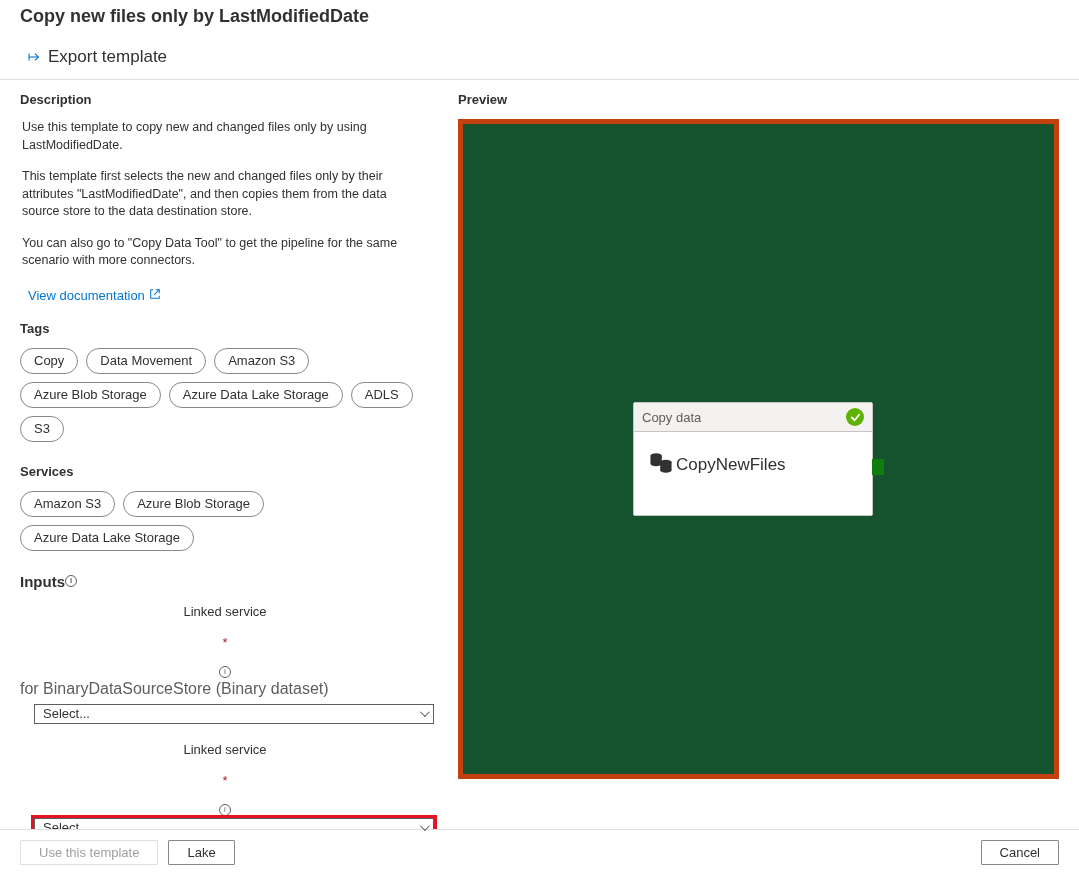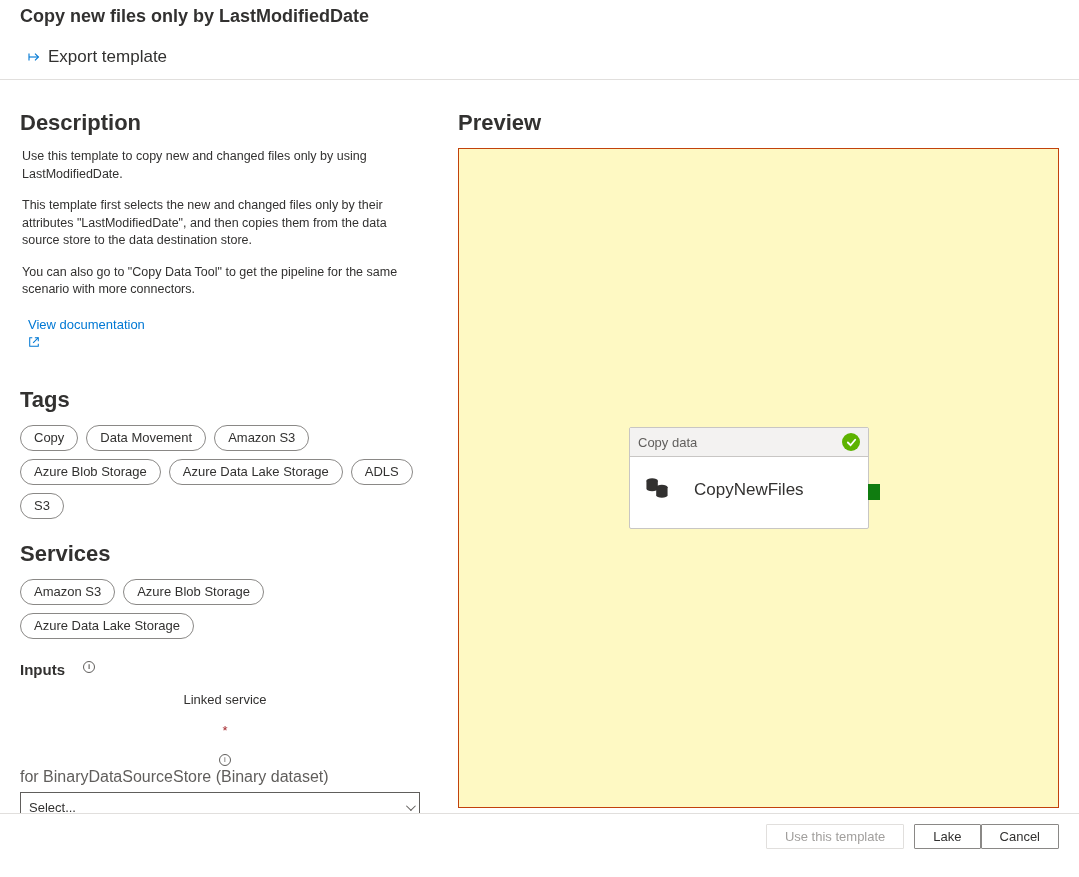--- a/index.html
+++ b/index.html
@@ -50,42 +50,40 @@
     gap: 28px;
   }
   .left-col {
     flex: 0 0 410px;
     max-width: 410px;
   }
   .right-col {
     flex: 1;
   }
   .section-heading {
-    font-size: 22px;
+    font-size: 13px;
     font-weight: 600;
     color: #323130;
     margin-bottom: 12px;
-    margin-top: 18px;
   }
   .desc-block p {
     font-size: 12.5px;
     line-height: 1.4;
     color: #323130;
     max-width: 390px;
     margin-bottom: 14px;
   }
   .doc-link {
     color: #0078d4;
     font-size: 13px;
     display: inline-flex;
-    align-items: flex-start;
+    align-items: flex-end;
     gap: 4px;
     cursor: pointer;
     margin: 4px 0 18px 8px;
-    flex-direction: column;
   }
   .pill-row {
     display: flex;
     flex-wrap: wrap;
     gap: 8px;
     margin-bottom: 22px;
     text-align: center;
   }
   .pill {
     border: 1px solid #8a8886;
@@ -93,22 +91,22 @@
     padding: 3px 13px;
     font-size: 13px;
     color: #323130;
     line-height: 18px;
     white-space: nowrap;
   }
   .inputs-heading {
     font-size: 15px;
     font-weight: 600;
     display: inline-flex;
-    align-items: flex-start;
-    gap: 18px;
+    align-items: center;
+    gap: 0;
     margin-bottom: 14px;
   }
   .label-row {
     font-size: 13px;
     display: flex;
     align-items: center;
     gap: 16px;
     margin-bottom: 2px;
     flex-direction: column;
   }
@@ -127,52 +125,53 @@
     line-height: 1;
     color: #605e5c;
   }
   .sublabel {
     font-size: 16px;
     color: #605e5c;
     margin-bottom: 6px;
   }
   .select-box {
     width: 400px;
-    height: 32px;
+    height: 20px;
     border: 1px solid #605e5c;
     display: flex;
     align-items: center;
     justify-content: space-between;
     padding: 0 6px 0 8px;
     font-size: 13px;
     color: #323130;
     cursor: pointer;
     background: #fff;
+    margin-left: 14px;
   }
   .select-box.highlight {
     outline: 3px solid #e81123;
     outline-offset: 0;
     border-color: #605e5c;
   }
   .chev {
     border: solid #605e5c;
     border-width: 0 1px 1px 0;
     display: inline-block;
     padding: 3px;
     transform: rotate(45deg) translateY(-2px);
   }
   .input-group {
     margin-bottom: 18px;
   }
   .preview-box {
-    border: 1px solid #c2410c;
+    border: 5px solid #c2410c;
     margin-top: 10px;
     height: 660px;
     position: relative;
-    background: #fef9c3;
+    background: #14532d;
   }
   .activity-card {
     position: absolute;
     left: 170px;
     top: 278px;
     width: 240px;
     border: 1px solid #c8c6c4;
     background: #fff;
     border-radius: 2px;
   }
@@ -195,44 +194,44 @@
     align-items: center;
     justify-content: center;
   }
   .check-icon svg {
     width: 11px;
     height: 11px;
   }
   .activity-body {
     display: flex;
     align-items: center;
-    gap: 24px;
-    padding: 18px 14px 24px 14px;
+    gap: 2px;
+    padding: 18px 14px 36px 14px;
   }
   .activity-body-label {
     font-size: 17px;
     color: #323130;
   }
   .db-icon svg {
     width: 26px;
     height: 26px;
   }
   .connector-nub {
     position: absolute;
     right: -12px;
     top: 56px;
     width: 12px;
     height: 16px;
     background: #107c10;
   }
   .footer {
     border-top: 1px solid #e1dfdd;
-    padding: 10px 20px 28px 20px;
-    display: flex;
-    justify-content: flex-end;
+    padding: 10px 20px 12px 20px;
+    display: flex;
+    justify-content: space-between;
     align-items: center;
     background: #fff;
   }
   .footer-left {
     display: flex;
     gap: 10px;
   }
   .btn {
     border: 1px solid #8a8886;
     background: #fff;

